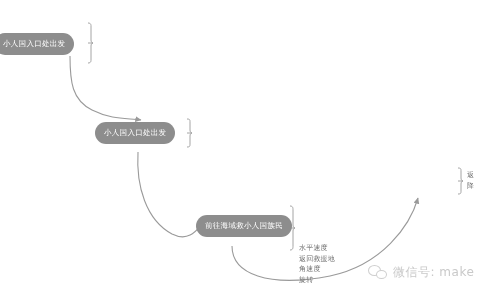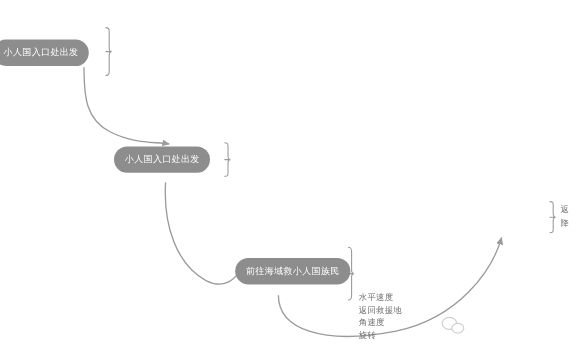--- a/index.html
+++ b/index.html
@@ -125,15 +125,16 @@
   <div class="ann" style="left:467px; top:170px;">
     <div>返</div>
     <div>降</div>
   </div>
 
   <div class="watermark" style="left:368px; top:264px;">
     <span class="wechat-glyph">
       <span class="b1"></span>
         <span class="b2"></span>
     </span>
+    <span>微信号: make</span>
   </div>
 
 </div>
 
 </body></html>

